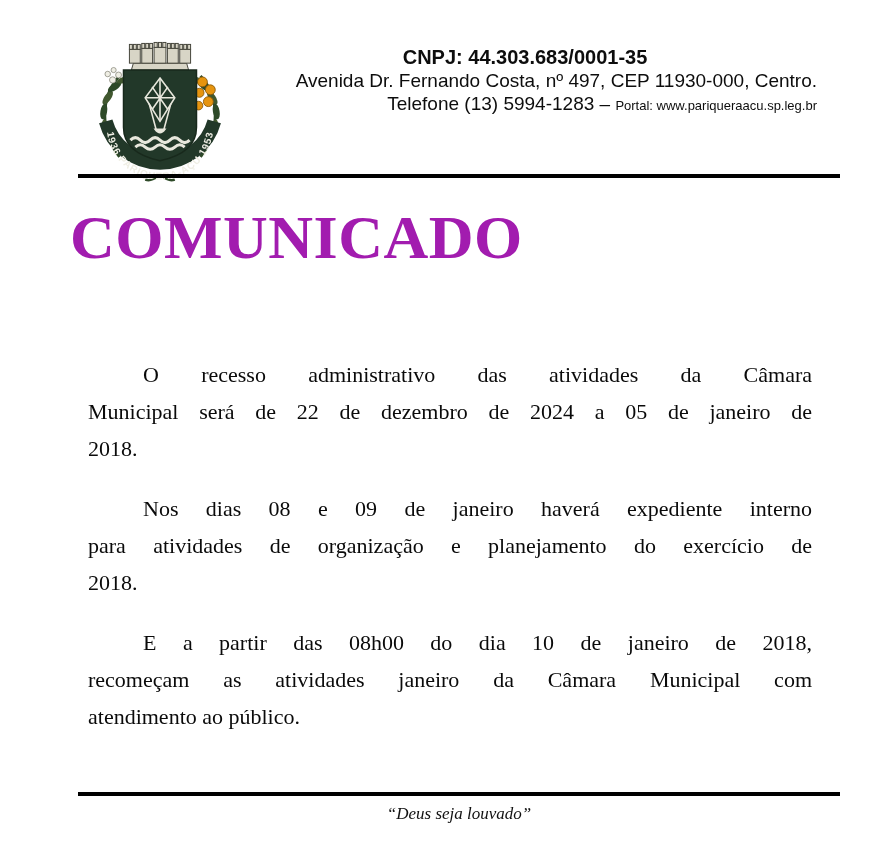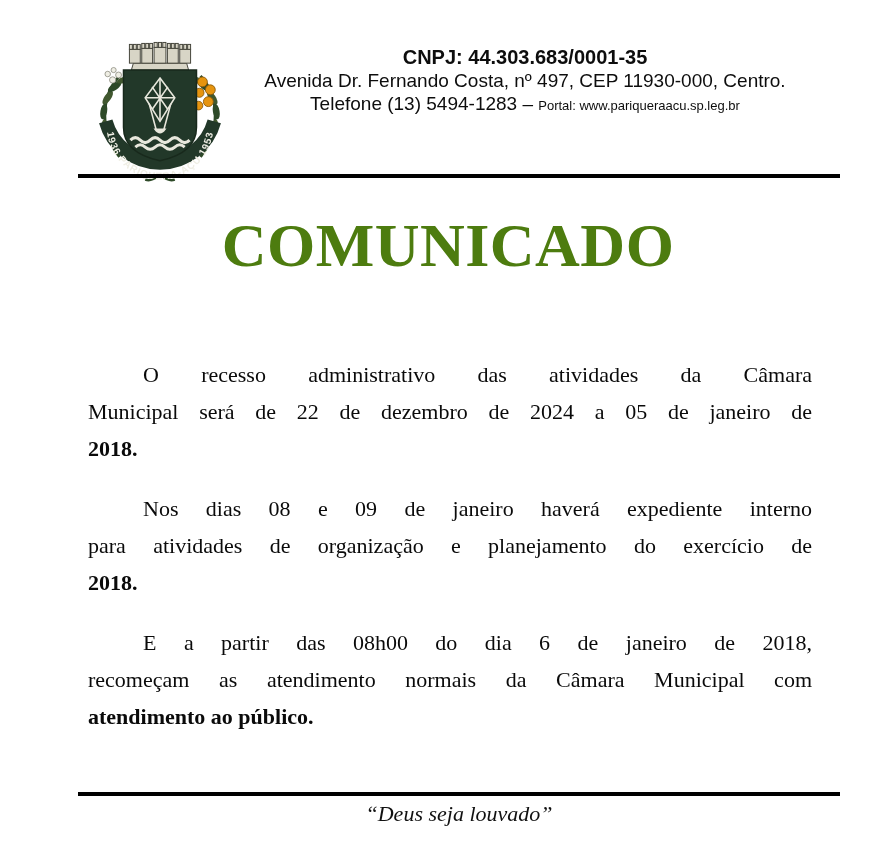--- a/index.html
+++ b/index.html
@@ -21,61 +21,59 @@
     color:#0d0d0d;
   }
   .org-name{
     font-size:24px;font-weight:bold;line-height:31px;letter-spacing:-0.3px;
     white-space:nowrap;
   }
   .cnpj{
     font-size:20px;font-weight:bold;line-height:24px;margin-top:1px;
   }
   .addr-line{
-    font-size:19px;line-height:23px;
+    font-size:19px;line-height:23px;text-align:right;
   }
   .portal-part{font-size:13px;}
   
   .rule{
     position:absolute;left:78px;width:762px;height:4px;background:#000;
   }
   .rule-top{top:174px;}
   .rule-bottom{top:792px;}
   
   .doc-title{
-    position:absolute;left:70px;top:212px;width:756px;
-    text-align:center;
+    position:absolute;left:70px;top:204px;width:756px;
     font-family:"Liberation Serif","DejaVu Serif",serif;
     font-weight:bold;font-size:62px;line-height:66px;
-    color:#4d7c0f;letter-spacing:0.5px;
+    color:#a21caf;letter-spacing:0.5px;
   }
   
   .body-text{
     position:absolute;left:88px;top:356px;width:724px;
     font-family:"Liberation Serif","DejaVu Serif",serif;
     font-size:22px;line-height:37px;color:#0a0a0a;
   }
   .para{margin:0 0 23px 0;}
   .bline{
     text-align:justify;
     -moz-text-align-last:justify;
     text-align-last:justify;
   }
   .bline.first{text-indent:55px;}
   .bline.last{
     -moz-text-align-last:left;
     text-align-last:left;
-    font-weight:bold;
   }
   
   .footer-quote{
     position:absolute;left:78px;top:800px;width:762px;
     text-align:center;
     font-family:"Liberation Serif","DejaVu Serif",serif;
-    font-style:italic;font-size:22px;line-height:28px;color:#111;
+    font-style:italic;font-size:17px;line-height:28px;color:#111;
   }
 </style>
 </head>
 <body>
 
 <div class="page">
 
   <svg class="logo" viewBox="0 0 150 145" aria-hidden="true">
 
     <g>
@@ -161,41 +159,41 @@
 
     <path id="bannerTextArc" d="M21,87 A54,54 0 0 0 129,87" fill="none"></path>
     <text font-family="Liberation Sans, sans-serif" font-size="10" font-weight="bold" fill="#efeee4" letter-spacing="1">
       <textPath href="#bannerTextArc" startOffset="50%" text-anchor="middle">1936  PARIQUERA-AÇU  1953</textPath>
     </text>
   </svg>
 
   <div class="header-text">
     <div class="cnpj">CNPJ: 44.303.683/0001-35</div>
     <div class="addr-line">Avenida Dr. Fernando Costa, nº 497, CEP 11930-000, Centro.</div>
-    <div class="addr-line"><span>Telefone (13) 5494-1283 – </span><span class="portal-part">Portal: www.pariqueraacu.sp.leg.br</span></div>
+    <div class="addr-line"><span>Telefone (13) 5994-1283 – </span><span class="portal-part">Portal: www.pariqueraacu.sp.leg.br</span></div>
   </div>
 
   <div class="rule rule-top"></div>
 
   <div class="doc-title">COMUNICADO</div>
 
   <div class="body-text">
     <div class="para">
       <div class="bline first">O recesso administrativo das atividades da Câmara</div>
       <div class="bline">Municipal será de 22 de dezembro de 2024 a 05 de janeiro de</div>
       <div class="bline last">2018.</div>
     </div>
     <div class="para">
       <div class="bline first">Nos dias 08 e 09 de janeiro haverá expediente interno</div>
       <div class="bline">para atividades de organização e planejamento do exercício de</div>
       <div class="bline last">2018.</div>
     </div>
     <div class="para">
-      <div class="bline first">E a partir das 08h00 do dia 6 de janeiro de 2018,</div>
-      <div class="bline">recomeçam as atendimento normais da Câmara Municipal com</div>
+      <div class="bline first">E a partir das 08h00 do dia 10 de janeiro de 2018,</div>
+      <div class="bline">recomeçam as atividades janeiro da Câmara Municipal com</div>
       <div class="bline last">atendimento ao público.</div>
     </div>
   </div>
 
   <div class="rule rule-bottom"></div>
   <div class="footer-quote">“Deus seja louvado”</div>
 
 </div>
 
 </body></html>

